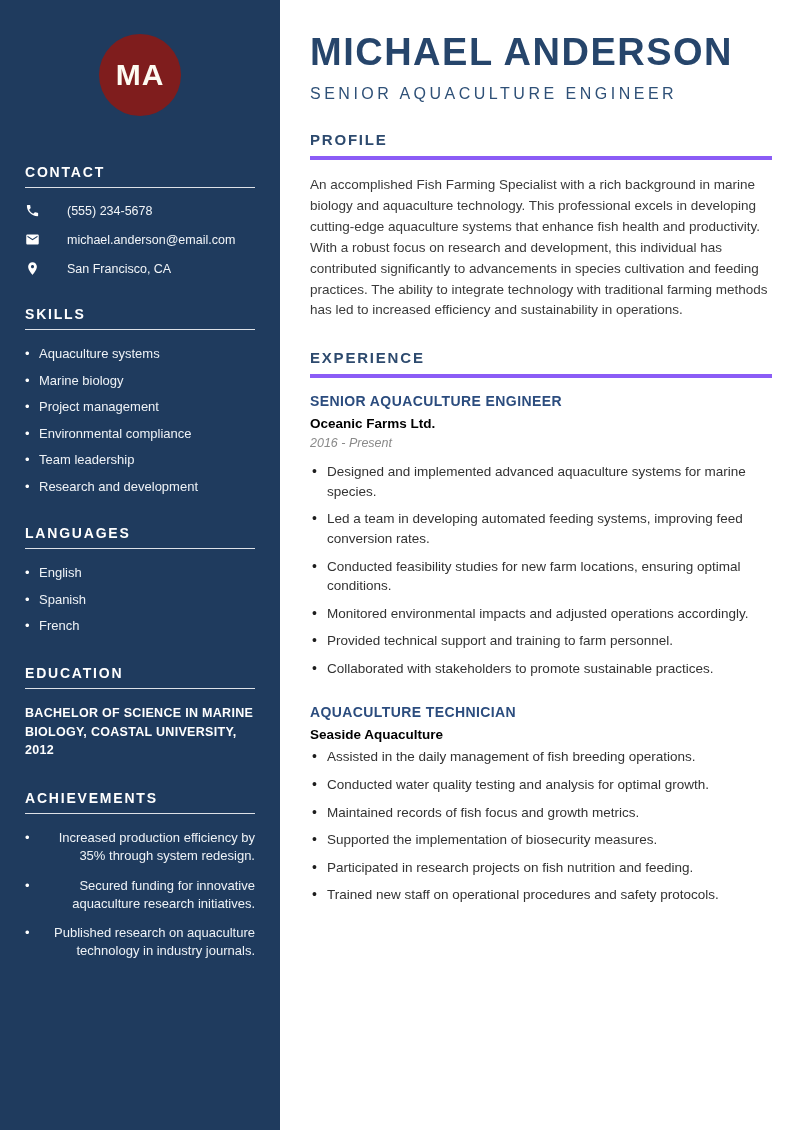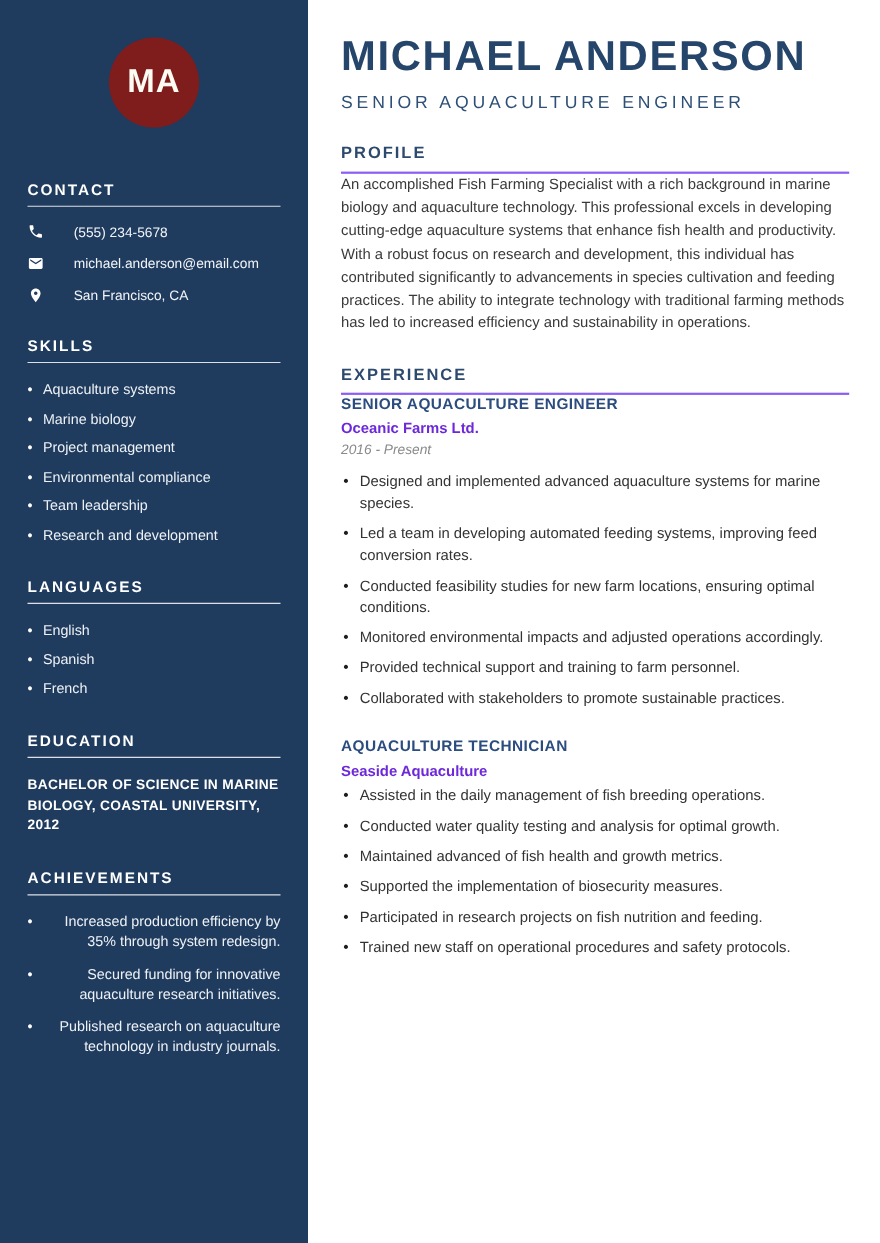--- a/index.html
+++ b/index.html
@@ -66,32 +66,32 @@
     font-size: 38px; font-weight: 700; letter-spacing: 1.5px;
     color: #26456b; line-height: 1.05;
   }
   .subtitle {
     font-size: 16px; letter-spacing: 3.5px; color: #2e5077;
     margin-top: 12px; font-weight: 400;
   }
   .main-heading {
     font-size: 15px; font-weight: 700; letter-spacing: 1.8px;
     color: #2d4a6e;
-    margin-top: 28px; padding-bottom: 8px; 
-    border-bottom: 2px solid #8b5cf6;
+    margin-top: 28px; padding-bottom: 8px; margin-bottom: 15px;
+    border-bottom: 4px solid #8b5cf6;
   }
   .profile-text {
     font-size: 13.5px; line-height: 1.55; color: #3a3a3a;
   }
   .job { margin-bottom: 26px; }
   .job-role {
     font-size: 14px; font-weight: 700; letter-spacing: 0.4px;
     color: #2b4c7e; margin-bottom: 7px;
   }
-  .job-company { font-size: 13.5px; font-weight: 700; color: #6d28d9; margin-bottom: 5px; }
+  .job-company { font-size: 13.5px; font-weight: 700; color: #000000; margin-bottom: 5px; }
   .job-dates { font-size: 12.5px; font-style: italic; color: #8a8a8a; margin-bottom: 12px; }
   .job-bullets { list-style: none; }
   .job-bullets li {
     font-size: 13.5px; color: #333333; line-height: 1.45;
     padding-left: 17px; position: relative; margin-bottom: 8px;
   }
   .job-bullets li::before {
     content: "•"; position: absolute; left: 2px; top: -1px;
     color: #1d1d1d; font-size: 14px;
   }
@@ -203,21 +203,21 @@
           </ul>
       </div>
 
       <div class="job">
         <h3 class="job-role">AQUACULTURE TECHNICIAN</h3>
         <div class="job-company">Seaside Aquaculture</div>
         <ul class="job-bullets">
 
         <li>Assisted in the daily management of fish breeding operations.</li>
             <li>Conducted water quality testing and analysis for optimal growth.</li>
-            <li>Maintained advanced of fish health and growth metrics.</li>
+            <li>Maintained records of fish focus and growth metrics.</li>
             <li>Supported the implementation of biosecurity measures.</li>
             <li>Participated in research projects on fish nutrition and feeding.</li>
             <li>Trained new staff on operational procedures and safety protocols.</li>
           </ul>
       </div>
 
     </section>
 
   </main>
 

